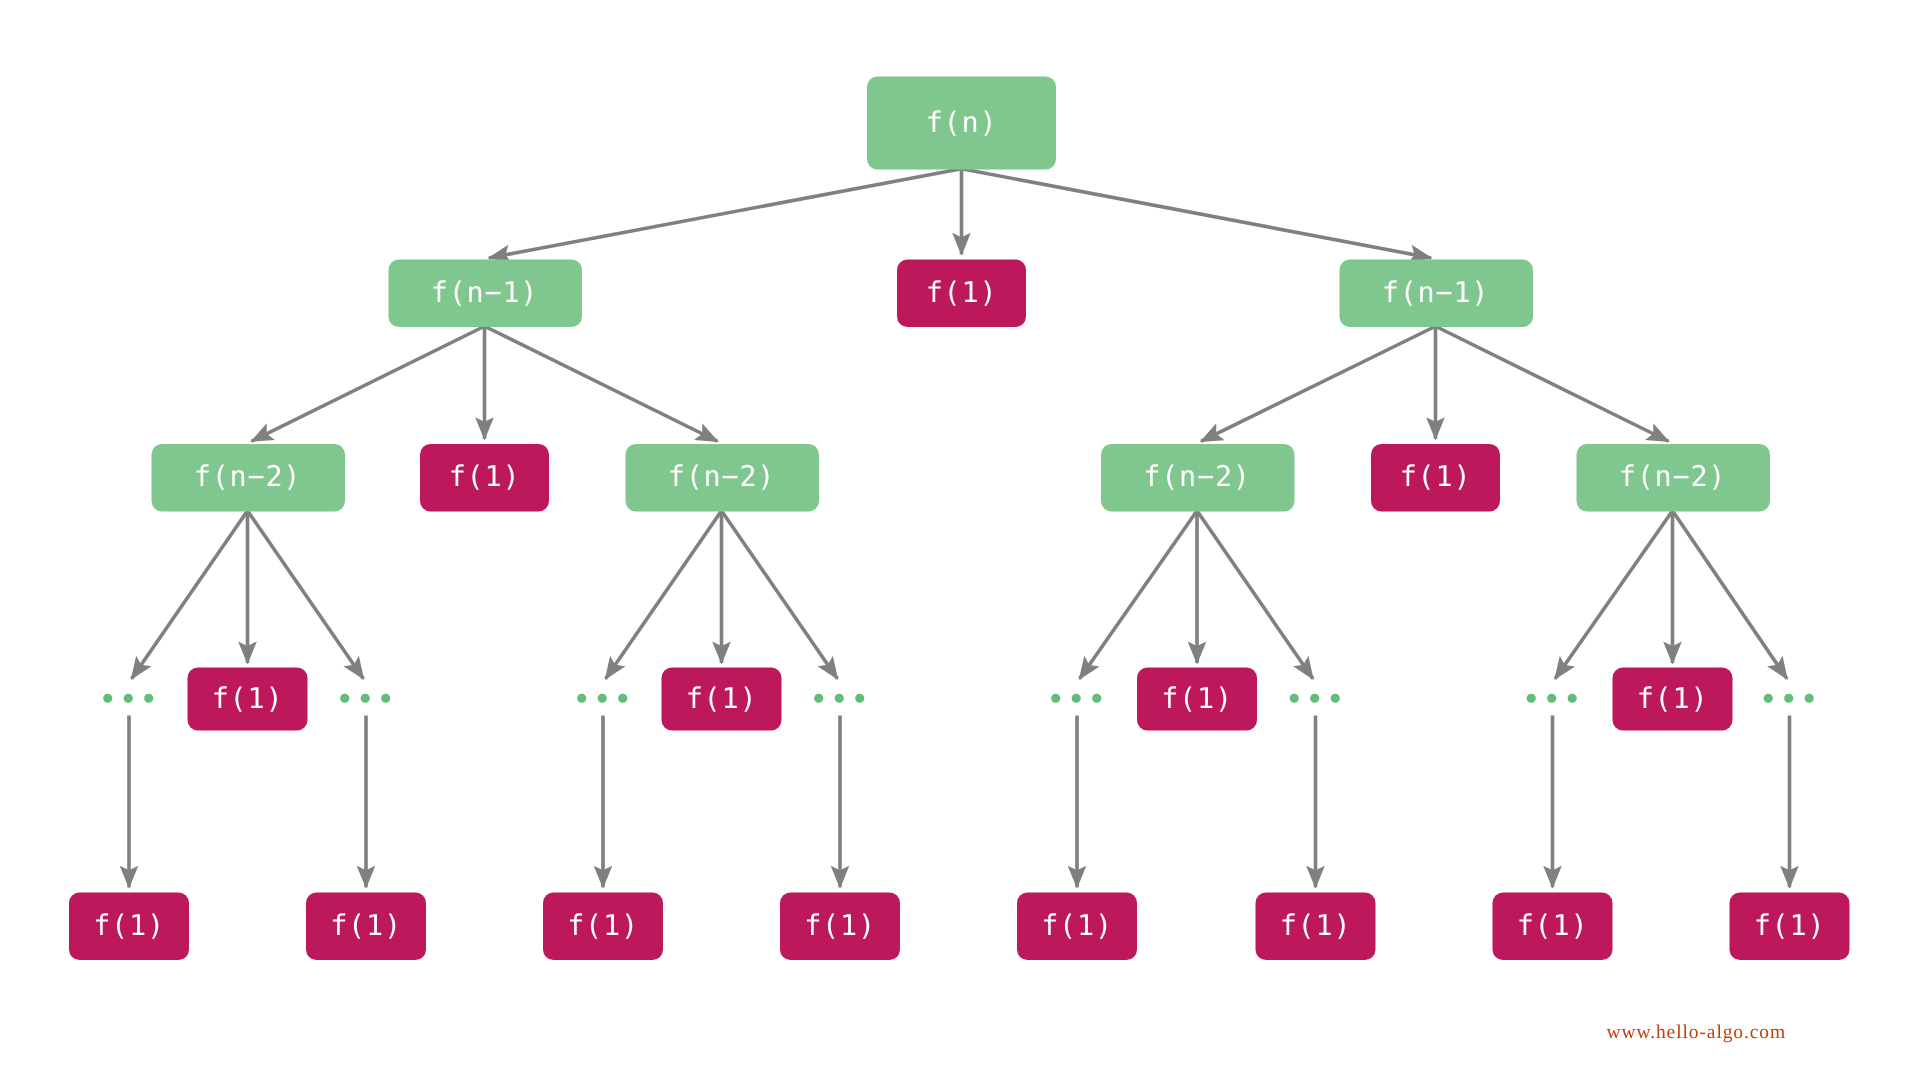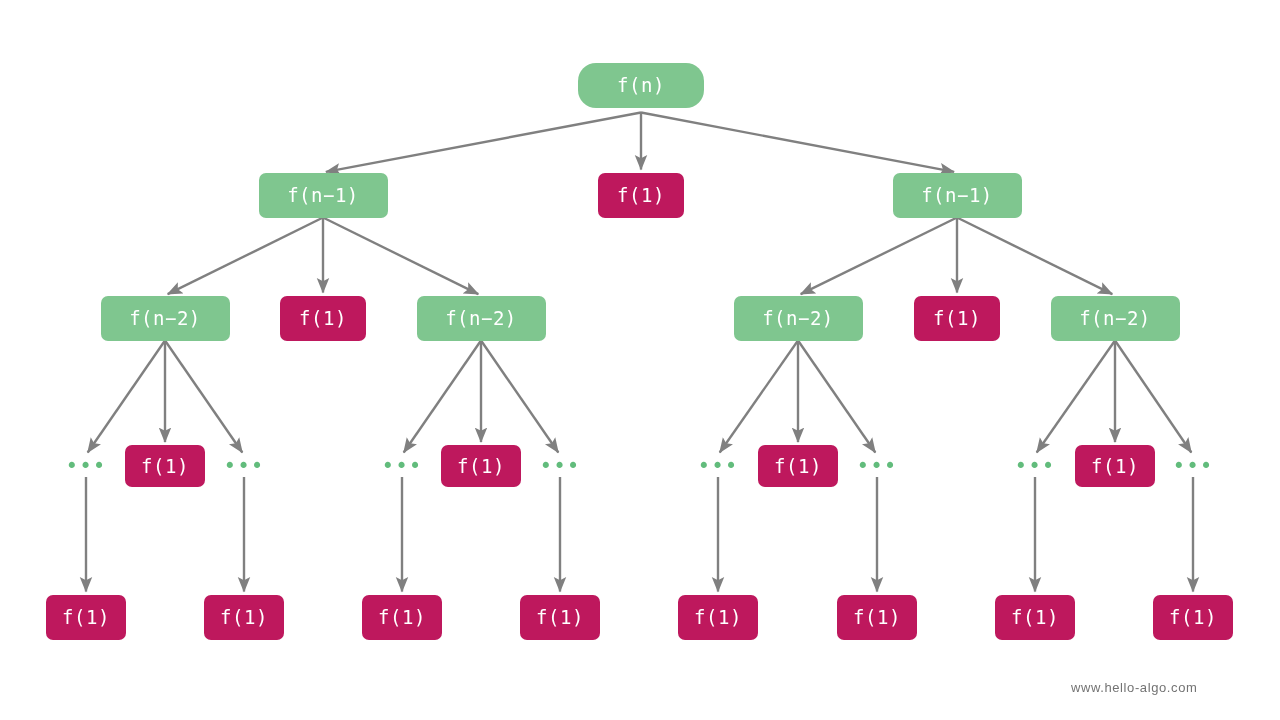--- a/index.html
+++ b/index.html
@@ -52,22 +52,22 @@
     justify-content: center;
     color: #62BC7C;
     font-family: "DejaVu Sans Mono", monospace;
     font-size: 21px;
     line-height: 1;
     letter-spacing: 1px;
     white-space: nowrap;
   }
   #watermark {
     position: absolute;
-    color: #737373;
-    font-family: Liberation Sans, sans-serif;
+    color: #c2410c;
+    font-family: Liberation Serif, serif;
     font-size: 13px;
     letter-spacing: 0.6px;
     white-space: nowrap;
   }
 </style>
 </head>
 <body>
 
 <div id="canvas">
   <svg id="edge-layer" viewBox="0 0 1280 720" width="1280" height="720">
@@ -103,21 +103,21 @@
         <line x1="402" y1="477" x2="402" y2="591.5" stroke="#808080" stroke-width="2.4" marker-end="url(#arrowhead)"></line>
         <line x1="560" y1="477" x2="560" y2="591.5" stroke="#808080" stroke-width="2.4" marker-end="url(#arrowhead)"></line>
         <line x1="718" y1="477" x2="718" y2="591.5" stroke="#808080" stroke-width="2.4" marker-end="url(#arrowhead)"></line>
         <line x1="877" y1="477" x2="877" y2="591.5" stroke="#808080" stroke-width="2.4" marker-end="url(#arrowhead)"></line>
         <line x1="1035" y1="477" x2="1035" y2="591.5" stroke="#808080" stroke-width="2.4" marker-end="url(#arrowhead)"></line>
         <line x1="1193" y1="477" x2="1193" y2="591.5" stroke="#808080" stroke-width="2.4" marker-end="url(#arrowhead)"></line>
       </g>
   </svg>
 
   <div id="nodes">
-      <div class="node recursive" style="left: 578px; top: 63px; width: 126px; height: 45px; border-radius: 18px;">f(n)</div>
+      <div class="node recursive" style="left: 578px; top: 51px; width: 126px; height: 62px;">f(n)</div>
       <div class="node recursive" style="left: 258.5px; top: 172.5px; width: 129px; height: 45px;">f(n−1)</div>
       <div class="node base" style="left: 598px; top: 172.5px; width: 86px; height: 45px;">f(1)</div>
       <div class="node recursive" style="left: 892.5px; top: 172.5px; width: 129px; height: 45px;">f(n−1)</div>
       <div class="node recursive" style="left: 100.5px; top: 295.5px; width: 129px; height: 45px;">f(n−2)</div>
       <div class="node base" style="left: 280px; top: 295.5px; width: 86px; height: 45px;">f(1)</div>
       <div class="node recursive" style="left: 416.5px; top: 295.5px; width: 129px; height: 45px;">f(n−2)</div>
       <div class="node recursive" style="left: 733.5px; top: 295.5px; width: 129px; height: 45px;">f(n−2)</div>
       <div class="node base" style="left: 914px; top: 295.5px; width: 86px; height: 45px;">f(1)</div>
       <div class="node recursive" style="left: 1050.5px; top: 295.5px; width: 129px; height: 45px;">f(n−2)</div>
       <div class="node base" style="left: 125px; top: 445px; width: 80px; height: 42px;">f(1)</div>

